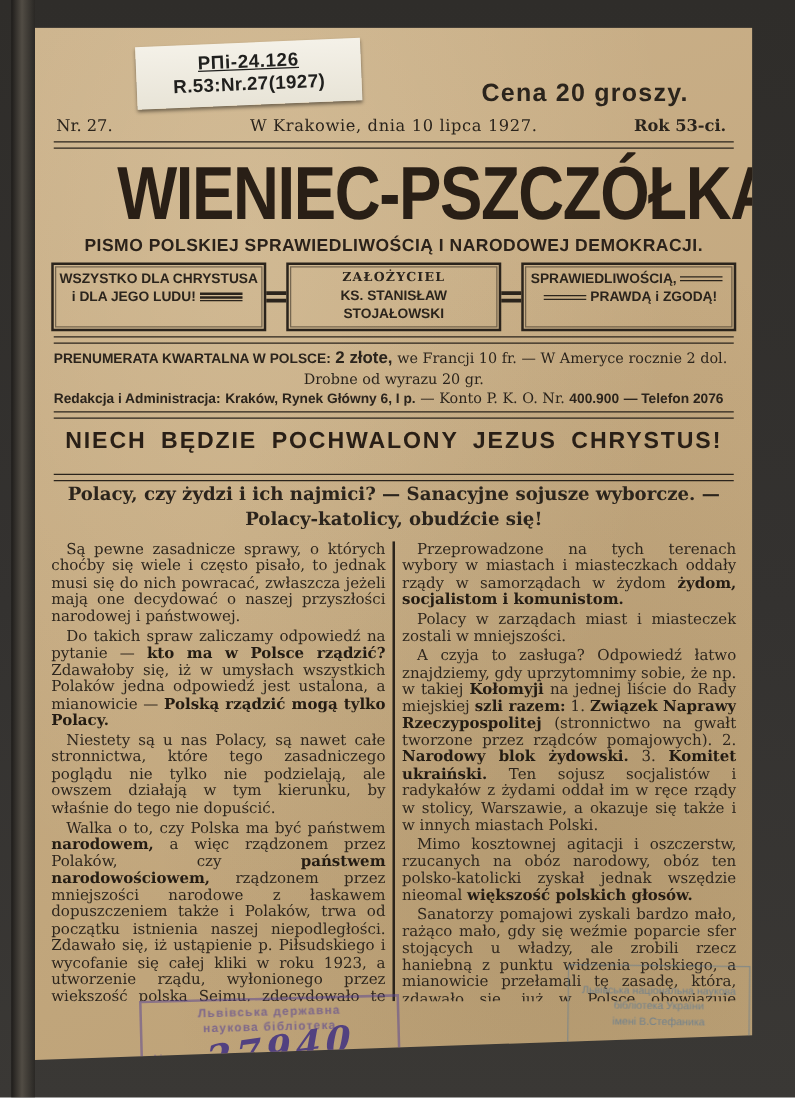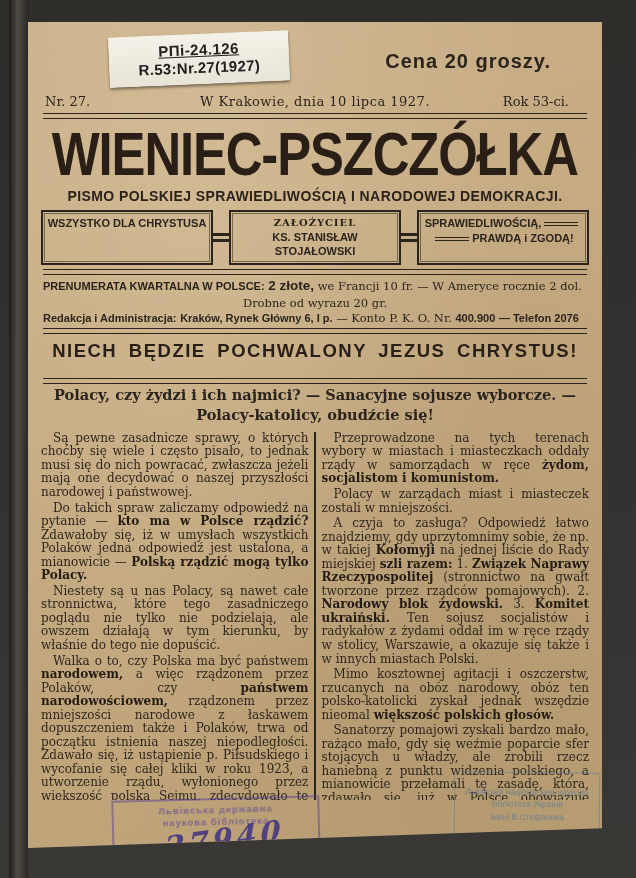--- a/index.html
+++ b/index.html
@@ -23,31 +23,31 @@
   .header-top{position:relative;height:90px;}
   .sticker{
     position:absolute;left:68px;top:12px;width:172px;padding:7px 4px 8px;
     background:linear-gradient(180deg,#f4f1e8,#e8e4d7);
     transform:rotate(-2.4deg);box-shadow:0 2px 3px rgba(0,0,0,.45);
     text-align:center;font-family:"Liberation Sans",sans-serif;color:#20201e;
   }
   .sticker .l1{font-weight:bold;font-size:15px;text-decoration:underline;letter-spacing:.5px;}
   .sticker .l2{font-weight:bold;font-size:15px;margin-top:1px;letter-spacing:.3px;}
   .price{
-    position:absolute;top:28px;right:38px;
+    position:absolute;top:42px;right:38px;
     font-family:"Liberation Sans",sans-serif;font-weight:bold;font-size:20px;letter-spacing:1px;
   }
   .dateline-row{position:absolute;bottom:3px;left:4px;right:4px;font-size:13px;}
   .issue-no{position:absolute;left:0;bottom:0;}
   .dateline{position:absolute;left:50%;transform:translateX(-50%);bottom:0;white-space:nowrap;letter-spacing:.5px;}
-  .year-label{position:absolute;right:16px;bottom:0;font-weight:normal;}
+  .year-label{position:absolute;right:4px;bottom:0;font-weight:bold;}
   
   .rule-double{height:4px;border-top:1.6px solid #2b241c;border-bottom:1.6px solid #2b241c;margin:1px 2px;}
   
-  .masthead{height:64px;text-align:center;overflow:visible;margin-top:0;}
+  .masthead{height:64px;text-align:right;overflow:visible;margin-top:0;}
   .masthead span{
     display:inline-block;font-family:"Liberation Sans",sans-serif;font-weight:900;
     font-size:45px;letter-spacing:-1px;transform:scale(1.13,1.34);transform-origin:center top;
     white-space:nowrap;color:#291f16;
   }
   .subtitle{text-align:center;font-family:"Liberation Sans",sans-serif;font-weight:bold;
     font-size:14px;letter-spacing:.4px;margin-top:4px;color:#2b221a;}
   
   .boxes{display:flex;align-items:stretch;margin:6px 0 4px;}
   .box{border:2px solid #2b241c;position:relative;flex:1;padding:4px 2px;text-align:center;box-sizing:border-box;}
@@ -125,20 +125,23 @@
   <div class="rule-double"></div>
 
   <div class="masthead">
     <span>WIENIEC-PSZCZÓŁKA</span>
   </div>
   <div class="subtitle">PISMO POLSKIEJ SPRAWIEDLIWOŚCIĄ I NARODOWEJ DEMOKRACJI.</div>
 
   <div class="boxes">
     <div class="box">
       <div class="b1">WSZYSTKO DLA CHRYSTUSA</div>
+      <div class="b2">
+        <span>i DLA JEGO LUDU!</span><span class="eq-lines"><i></i><i></i><i></i></span>
+      </div>
     </div>
     <div class="connector">
         <i></i>
         <i></i>
       </div>
     <div class="box">
       <div class="b1 serif-small">ZAŁOŻYCIEL</div>
       <div class="b2">KS. STANISŁAW STOJAŁOWSKI</div>
     </div>
     <div class="connector">
@@ -182,21 +185,21 @@
   <div class="columns">
     <div class="col col-left">
         <p><span>Są pewne zasadnicze sprawy, o których choćby się wiele i często pisało, to jednak musi się do nich powracać, zwłaszcza jeżeli mają one decydować o naszej przyszłości narodowej i państwowej.</span></p>
         <p><span>Do takich spraw zaliczamy odpowiedź na pytanie — </span><b>kto ma w Polsce rządzić?</b><span> Zdawałoby się, iż w umysłach wszystkich Polaków jedna odpowiedź jest ustalona, a mianowicie — </span><b>Polską rządzić mogą tylko Polacy.</b></p>
         <p><span>Niestety są u nas Polacy, są nawet całe stronnictwa, które tego zasadniczego poglądu nie tylko nie podzielają, ale owszem działają w tym kierunku, by właśnie do tego nie dopuścić.</span></p>
         <p><span>Walka o to, czy Polska ma być państwem </span><b>narodowem,</b><span> a więc rządzonem przez Polaków, czy </span><b>państwem narodowościowem,</b><span> rządzonem przez mniejszości narodowe z łaskawem dopuszczeniem także i Polaków, trwa od początku istnienia naszej niepodległości. Zdawało się, iż ustąpienie p. Piłsudskiego i wycofanie się całej kliki w roku 1923, a utworzenie rządu, wyłonionego przez większość polską Sejmu, zdecydowało tę walkę na korzyść państwa narodowego.</span></p>
         <p><span>Niestety przyszły smutne wypadki majowe i znowu to, co zdawało się już być ustalone, nietylko stanęło pod znakiem zapytania, ale owszem </span><b>tak zwana sanacja,</b><span> całkiem jasno i wyraźnie </span><b>stwierdza, iż rządzić Polską mają mniejszości narodowe w porozumieniu z polskimi radykałami.</b></p>
       </div>
     <div class="col-divider"></div>
     <div class="col col-right">
-        <p><span>Przeprowadzone na tych terenach wybory w miastach i miasteczkach oddały rządy w samorządach w ręce </span><b>żydom, socjalistom i komunistom.</b></p>
+        <p><span>Przeprowadzone na tych terenach wybory w miastach i miasteczkach oddały rządy w samorządach w żydom </span><b>żydom, socjalistom i komunistom.</b></p>
         <p><span>Polacy w zarządach miast i miasteczek zostali w mniejszości.</span></p>
         <p><span>A czyja to zasługa? Odpowiedź łatwo znajdziemy, gdy uprzytomnimy sobie, że np. w takiej </span><b>Kołomyji</b><span> na jednej liście do Rady miejskiej </span><b>szli razem:</b><span> 1. </span><b>Związek Naprawy Rzeczypospolitej</b><span> (stronnictwo na gwałt tworzone przez rządców pomajowych). 2. </span><b>Narodowy blok żydowski.</b><span> 3. </span><b>Komitet ukraiński.</b><span> Ten sojusz socjalistów i radykałów z żydami oddał im w ręce rządy w stolicy, Warszawie, a okazuje się także i w innych miastach Polski.</span></p>
         <p><span>Mimo kosztownej agitacji i oszczerstw, rzucanych na obóz narodowy, obóz ten polsko-katolicki zyskał jednak wszędzie nieomal </span><b>większość polskich głosów.</b></p>
         <p><span>Sanatorzy pomajowi zyskali bardzo mało, rażąco mało, gdy się weźmie poparcie sfer stojących u władzy, ale zrobili rzecz haniebną z punktu widzenia polskiego, a mianowicie przełamali tę zasadę, która, zdawało się, już w Polsce obowiązuje wszystkich bez względu na przekonania polityczne, że </span><b>łączenie się Polaków z żydami, czy Ukraińcami przeciw Polakom jest hańbą narodową.</b></p>
       </div>
   </div>
 
   <div class="stamp-accession">
     <div class="sl">Львівська державна</div>
     <div class="sl">наукова бібліотека</div>

